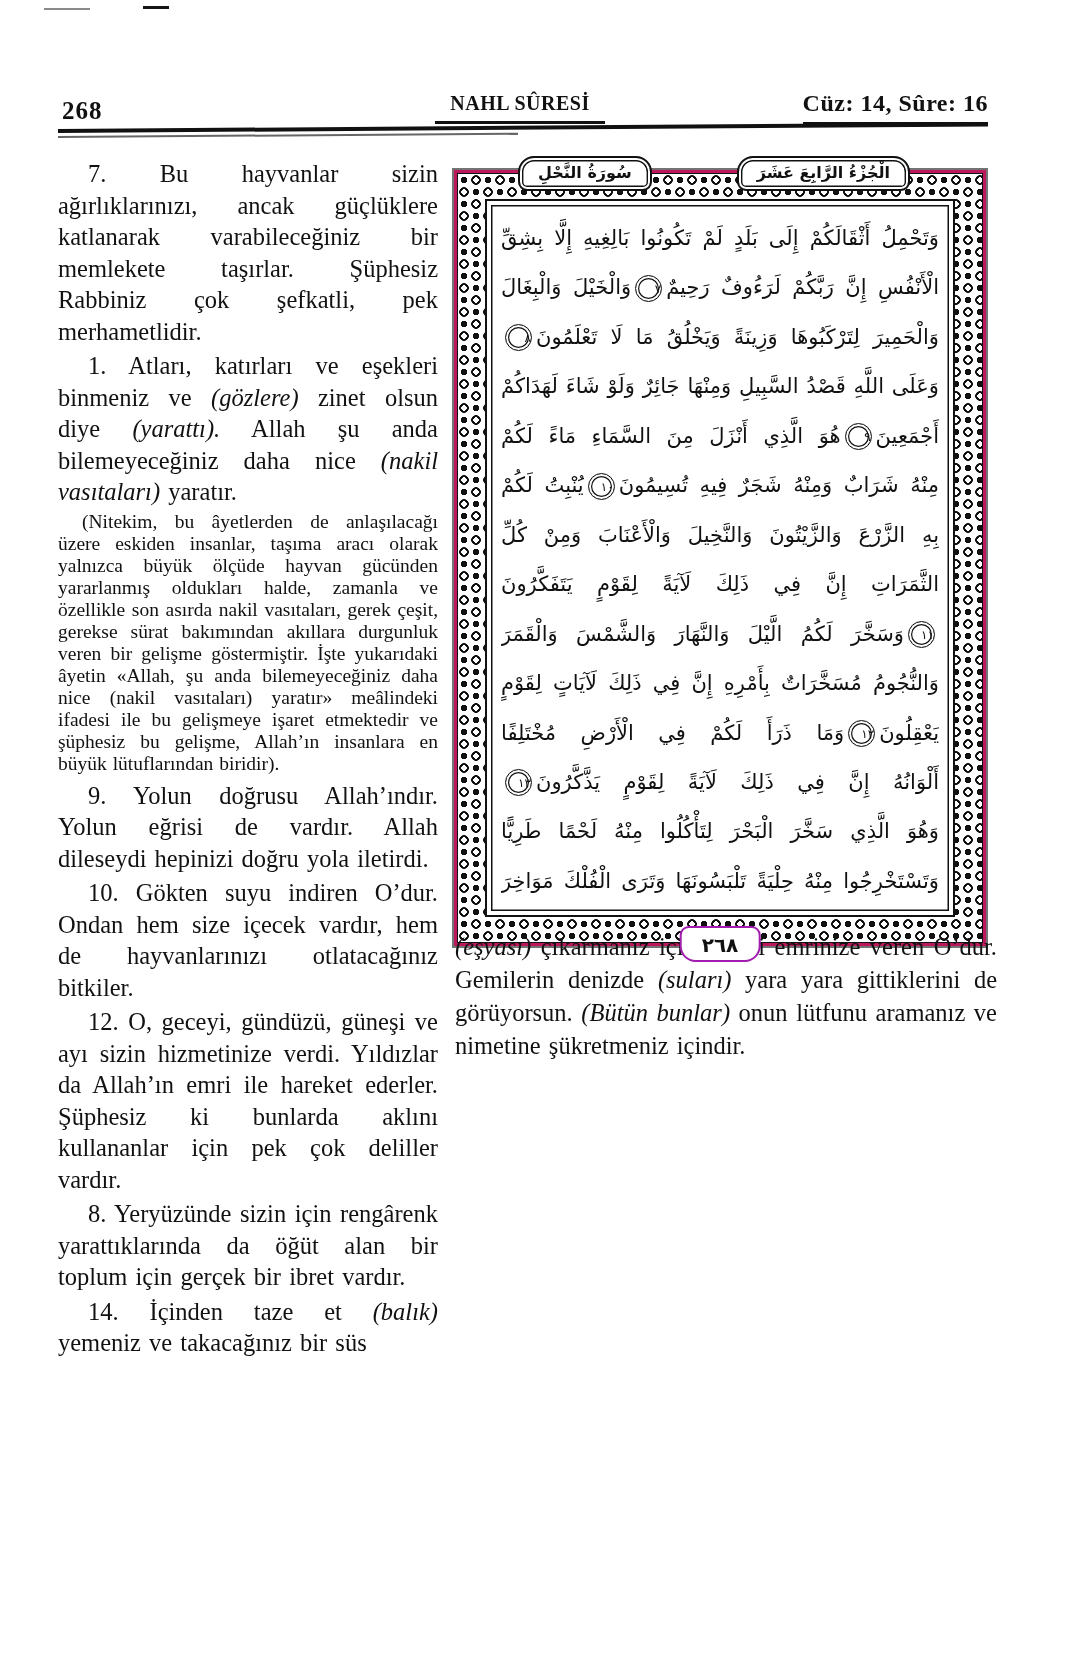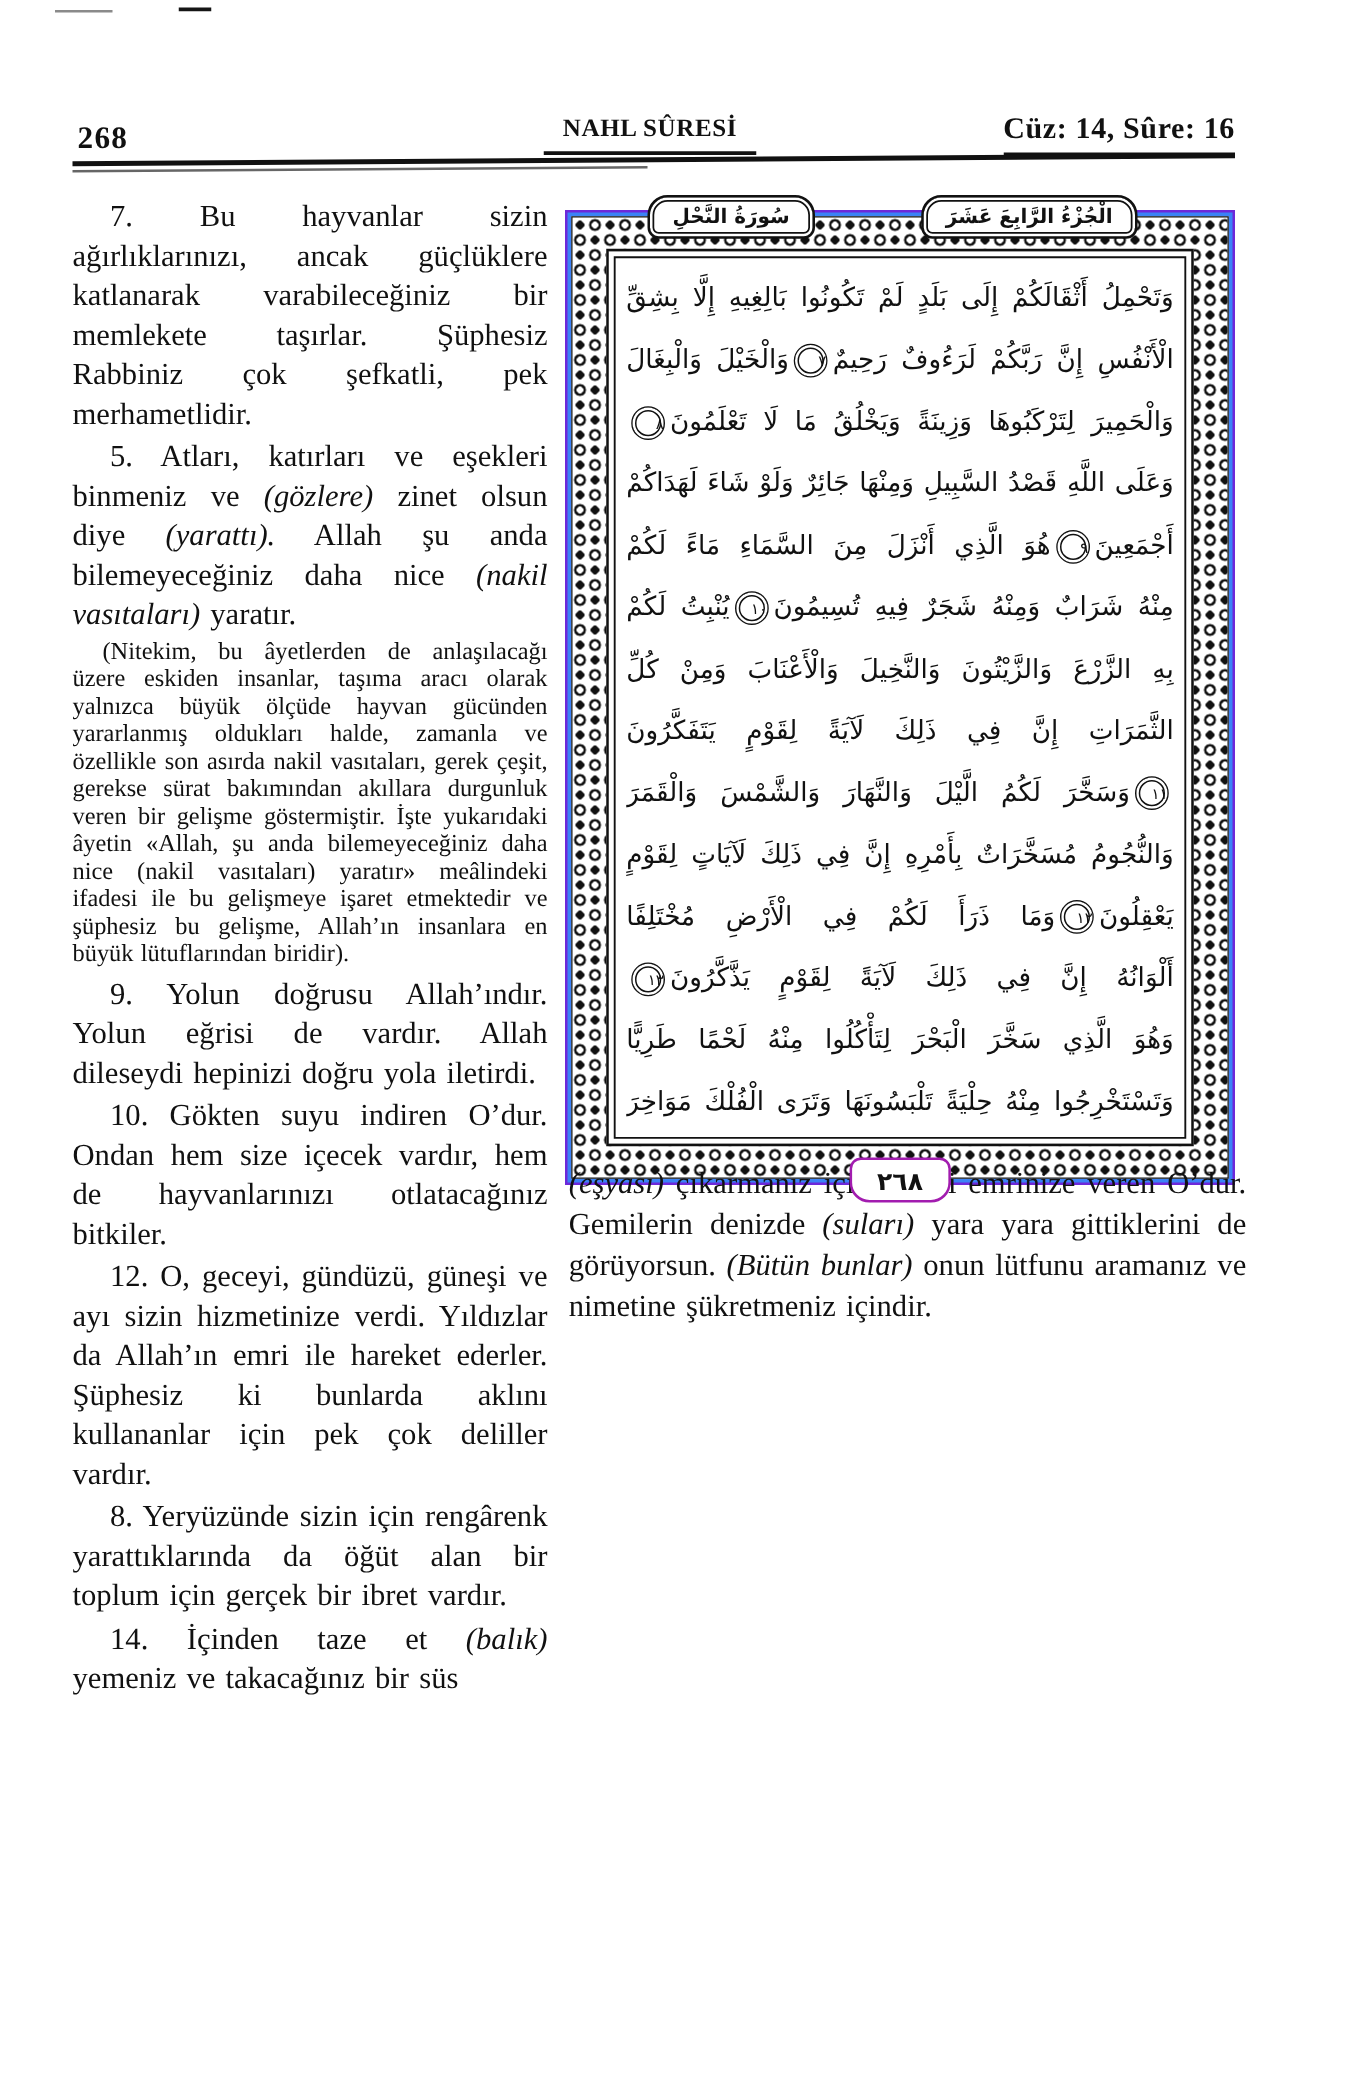--- a/index.html
+++ b/index.html
@@ -54,21 +54,21 @@
     text-indent:24px; margin-bottom:5px; word-spacing:1px;
   }
   em { font-style:italic; }
 
   
   .mushaf {
     position:absolute; left:452px; top:168px; width:536px; height:780px;
   }
   .frame-outer {
     width:100%; height:100%;
-    border:2px solid #6d28d9; padding:3px; background:#3b82f6;
+    border:2px solid #737373; padding:3px; background:#be185d;
   }
   .frame-band {
     width:100%; height:100%;
     border:1px solid #111;
     padding:25px 27px;
     background-color:#fff;
     background-image:
       radial-gradient(circle 3.4px at 6px 6px,  #111 98%, transparent),
       radial-gradient(circle 3.4px at 18px 18px, #111 98%, transparent),
       radial-gradient(circle 5.2px at 18px 6px, transparent 2.6px, #111 2.9px 4.6px, transparent 5px),
@@ -134,21 +134,21 @@
 <div class="dash-b"></div>
 
 <div class="hdr-pagenum">268</div>
 <div class="hdr-title">NAHL SÛRESİ</div>
 <div class="hdr-right">Cüz: 14, Sûre: 16</div>
 <div class="hdr-rule"></div>
 <div class="hdr-rule2"></div>
 
 <div class="left-col">
   <p class="verse"><span>7. Bu hayvanlar sizin ağırlıklarınızı, ancak güçlüklere katlanarak varabileceğiniz bir memlekete taşırlar. Şüphesiz Rabbiniz çok şefkatli, pek merhametlidir.</span></p>
-  <p class="verse"><span>5. Atları, katırları ve eşekleri binmeniz ve </span><em>(gözlere)</em><span> zinet olsun diye </span><em>(yarattı).</em><span> Allah şu anda bilemeyeceğiniz daha nice </span><em>(nakil vasıtaları)</em><span> yaratır.</span></p>
+  <p class="verse"><span>1. Atları, katırları ve eşekleri binmeniz ve </span><em>(gözlere)</em><span> zinet olsun diye </span><em>(yarattı).</em><span> Allah şu anda bilemeyeceğiniz daha nice </span><em>(nakil vasıtaları)</em><span> yaratır.</span></p>
   <p class="note"><span>(Nitekim, bu âyetlerden de anlaşılacağı üzere eskiden insanlar, taşıma aracı olarak yalnızca büyük ölçüde hayvan gücünden yararlanmış oldukları halde, zamanla ve özellikle son asırda nakil vasıtaları, gerek çeşit, gerekse sürat bakımından akıllara durgunluk veren bir gelişme göstermiştir. İşte yukarıdaki âyetin «Allah, şu anda bilemeyeceğiniz daha nice (nakil vasıtaları) yaratır» meâlindeki ifadesi ile bu gelişmeye işaret etmektedir ve şüphesiz bu gelişme, Allah’ın insanlara en büyük lütuflarından biridir).</span></p>
   <p class="verse"><span>9. Yolun doğrusu Allah’ındır. Yolun eğrisi de vardır. Allah dileseydi hepinizi doğru yola iletirdi.</span></p>
   <p class="verse"><span>10. Gökten suyu indiren O’dur. Ondan hem size içecek vardır, hem de hayvanlarınızı otlatacağınız bitkiler.</span></p>
   <p class="verse"><span>12. O, geceyi, gündüzü, güneşi ve ayı sizin hizmetinize verdi. Yıldızlar da Allah’ın emri ile hareket ederler. Şüphesiz ki bunlarda aklını kullananlar için pek çok deliller vardır.</span></p>
   <p class="verse"><span>8. Yeryüzünde sizin için rengârenk yarattıklarında da öğüt alan bir toplum için gerçek bir ibret vardır.</span></p>
   <p class="verse"><span>14. İçinden taze et </span><em>(balık)</em><span> yemeniz ve takacağınız bir süs</span></p>
 </div>
 
 <div class="mushaf">
   <div class="tab tab-left">سُورَةُ النَّحْلِ</div>

